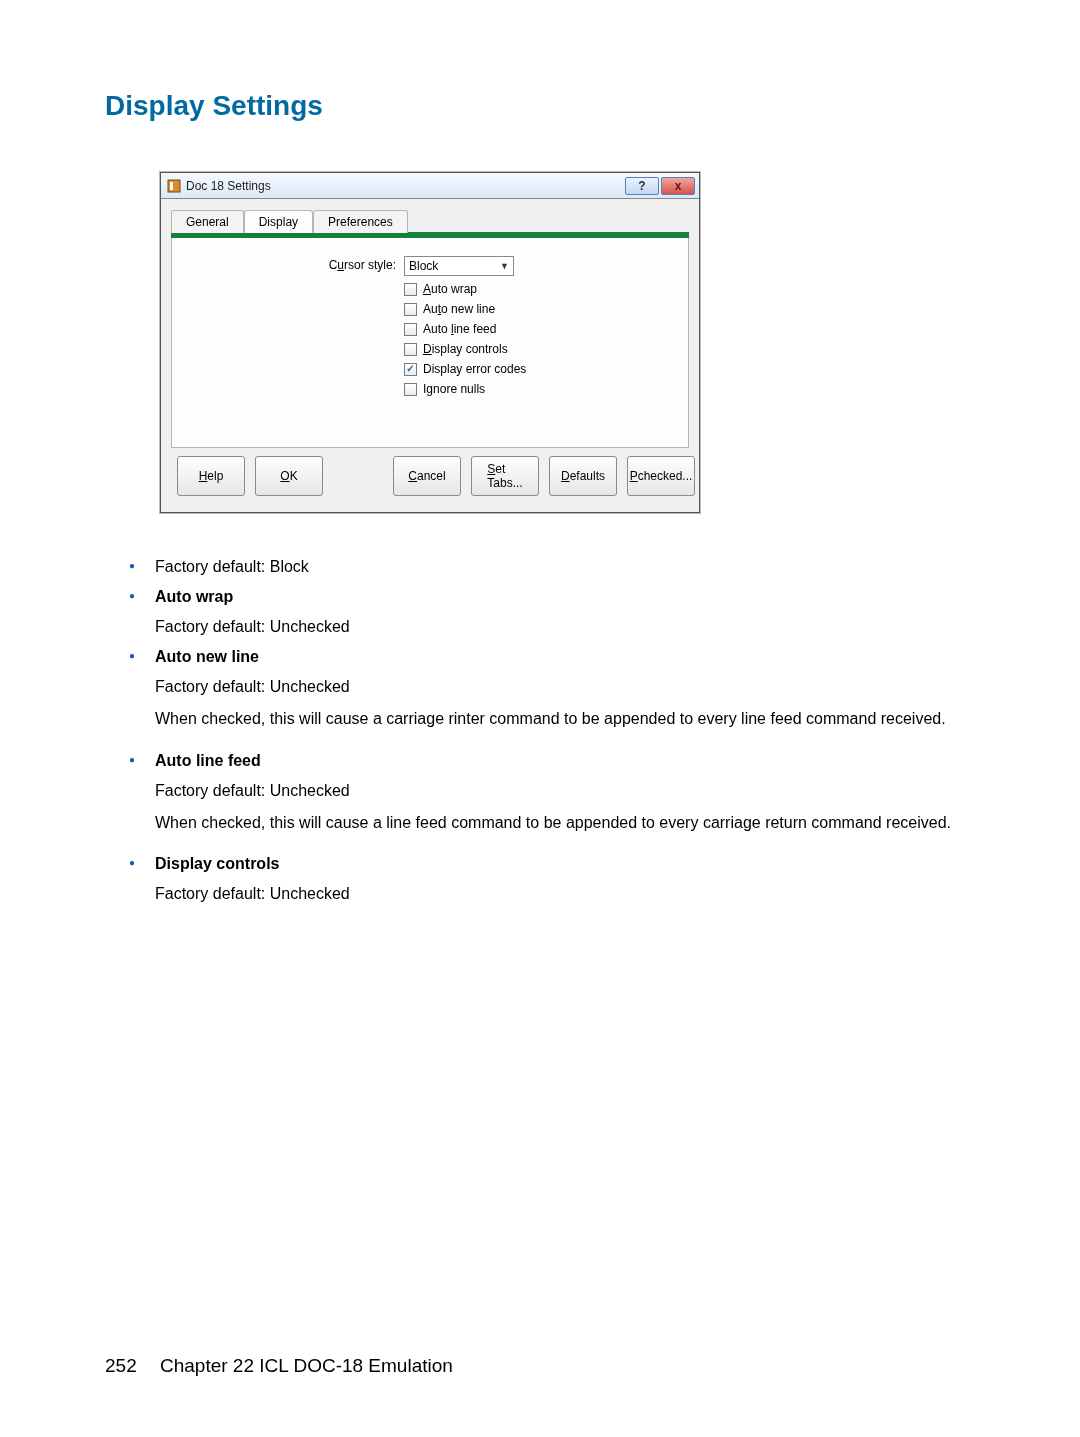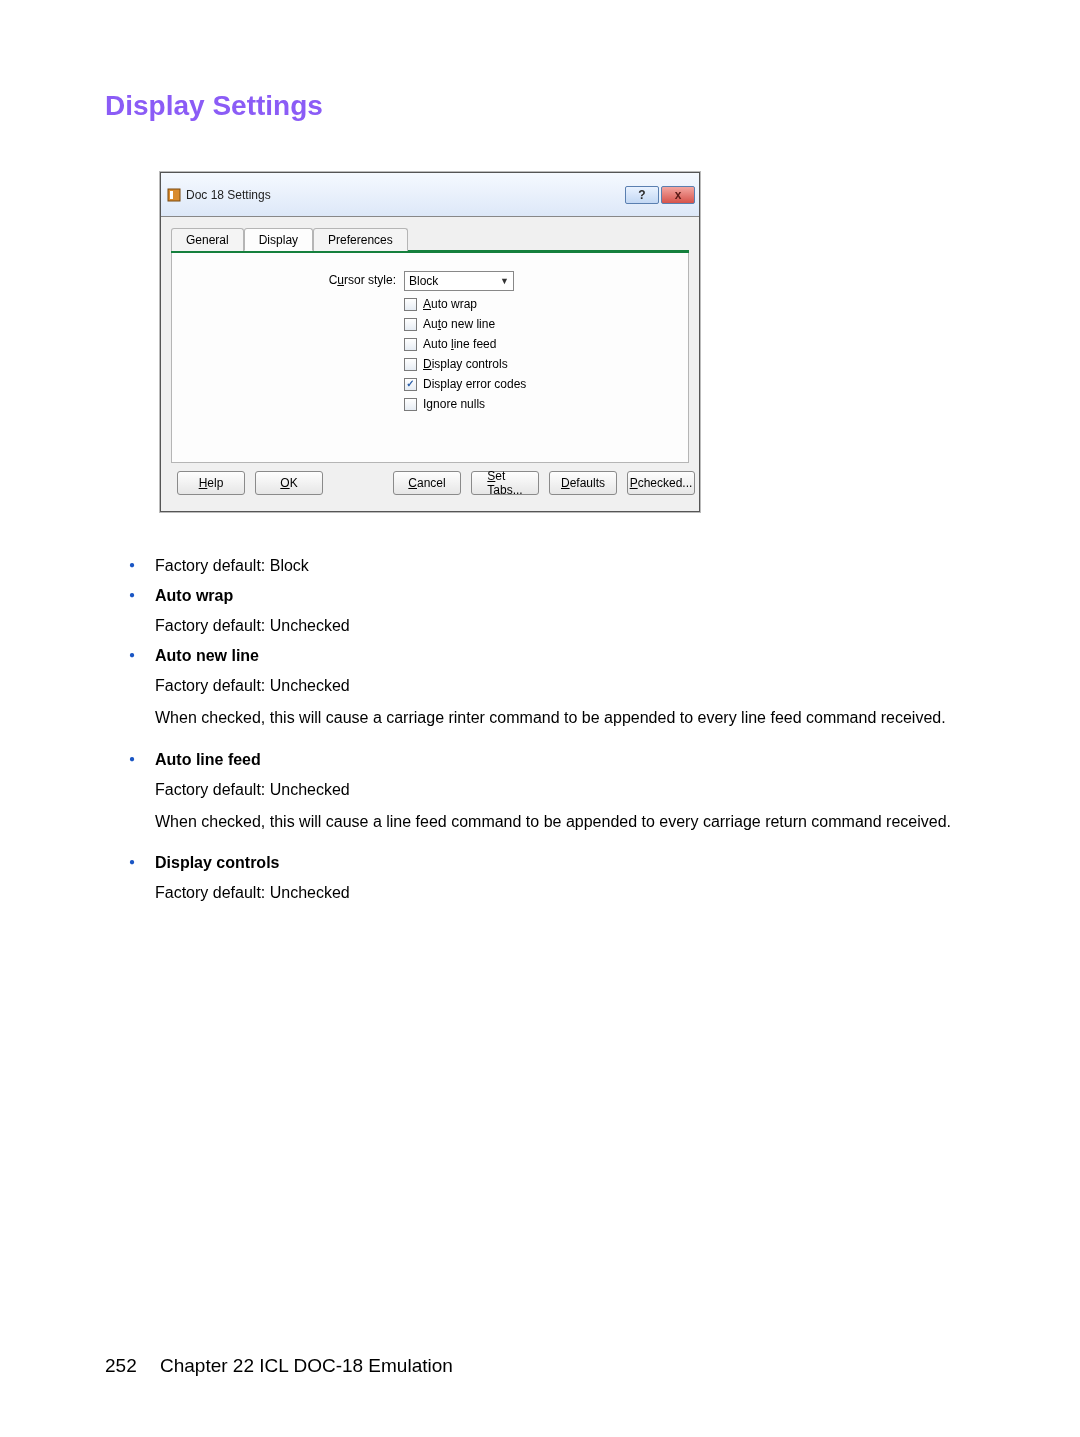--- a/index.html
+++ b/index.html
@@ -1,46 +1,46 @@
 <!DOCTYPE html>
 <html><head>
 <meta charset="utf-8">
 <style>
   * { box-sizing: border-box; margin: 0; padding: 0; }
   html, body { width: 1080px; height: 1437px; background: #fff; font-family: Arial, Helvetica, sans-serif; color: #000; }
   .page { padding: 90px 80px 0 105px; position: relative; height: 1437px; }
-  .heading { color: #8b5cf6; font-size: 28px; font-weight: bold; margin-bottom: 50px; }
+  .heading { color: #0369a1; font-size: 28px; font-weight: bold; margin-bottom: 50px; }
 
   
   .dialog-wrap { margin-left: 55px; margin-bottom: 45px; }
   .dialog { width: 540px; border: 1px solid #555; background: #ececec; box-shadow: 0 0 0 1px #bbb; }
-  .titlebar { height: 44px; background: linear-gradient(#f5f9ff, #dde8f8); border-bottom: 1px solid #888; display: flex; align-items: center; padding: 0 4px 0 6px; font-size: 12px; color: #222; }
+  .titlebar { height: 26px; background: linear-gradient(#f5f9ff, #dde8f8); border-bottom: 1px solid #888; display: flex; align-items: center; padding: 0 4px 0 6px; font-size: 12px; color: #222; }
   .titlebar .tb-icon { width: 14px; height: 14px; margin-right: 5px; display:inline-block; }
   .titlebar .tb-icon svg { width:14px; height:14px; display:block; }
   .titlebar .tb-title { flex: 1; }
   .tb-btn { width: 34px; height: 18px; margin-left: 2px; border: 1px solid #5a7fb0; border-radius: 2px; display: flex; align-items: center; justify-content: center; font-size: 12px; font-weight: bold; color: #2b2b2b; }
   .tb-help { background: linear-gradient(#e9f2ff,#c3d8f4); }
   .tb-close { background: linear-gradient(#f3a6a0,#d6534b); color:#5a1a16; }
   .dialog-body { background: #f0f0f0; padding: 10px 10px 8px 10px; }
-  .tabs { display: flex; border-bottom: 3px solid #15803d; margin-bottom: 0; }
+  .tabs { display: flex; border-bottom: 6px solid #15803d; margin-bottom: 0; }
   .tab { padding: 4px 14px 3px 14px; font-size: 12px; border: 1px solid #b5b5b5; border-bottom: none; background: #f4f4f4; margin-right: 0px; border-top-left-radius: 3px; border-top-right-radius: 3px; position: relative; top: 1px; }
   .tab.active { background: #fdfdfd; border-bottom: 1px solid #fdfdfd; }
   .tab-panel { border: 1px solid #b5b5b5; border-top: none; background: #fdfdfd; padding: 18px 14px 40px 14px; min-height: 210px; }
   .form-row { display: flex; align-items: flex-start; }
   .form-label { width: 218px; text-align: right; padding-right: 8px; font-size: 12px; padding-top: 2px; }
   .form-fields { display: flex; flex-direction: column; gap: 6px; }
   .select { width: 110px; height: 20px; border: 1px solid #888; background: #fff; font-size: 12px; display: flex; align-items: center; justify-content: space-between; padding: 0 4px 0 4px; }
   .select .caret { font-size: 9px; color:#333; }
   .chk { display: flex; align-items: center; gap: 6px; font-size: 12px; }
   .chk .box { width: 13px; height: 13px; border: 1px solid #7a7a7a; background: linear-gradient(#fff,#e6ecf3); display:flex; align-items:center; justify-content:center; font-size:10px; color:#2a5ea8; }
   .chk .box.checked::before { content: "✓"; font-weight:bold; line-height:1; }
   .u { text-decoration: underline; }
 
   .button-row { display: flex; gap: 10px; padding: 8px 6px 8px 6px; justify-content: flex-start; }
-  .btn { min-width: 68px; height: 24px; border: 1px solid #8a8a8a; border-radius: 3px; background: linear-gradient(#fefefe,#e6e6e6); font-size: 12px; display: flex; align-items: center; justify-content: center; padding: 0 24px; }
+  .btn { min-width: 68px; height: 40px; border: 1px solid #8a8a8a; border-radius: 3px; background: linear-gradient(#fefefe,#e6e6e6); font-size: 12px; display: flex; align-items: center; justify-content: center; padding: 0 24px; }
   .button-row .spacer { flex: 0 0 50px; }
 
   
   .doc-list { list-style: none; padding-left: 50px; }
   .doc-list > li { position: relative; margin-bottom: 6px; }
   .doc-list > li::before { content: "●"; position: absolute; left: -26px; top: 2px; color: #1a56c4; font-size: 10px; }
   .item-title { font-weight: bold; font-size: 16px; margin-bottom: 12px; }
   .item-default { font-size: 16px; margin-bottom: 12px; }
   .item-desc { font-size: 16px; line-height: 1.35; margin-bottom: 22px; }
   .item-desc b { font-weight: bold; }

